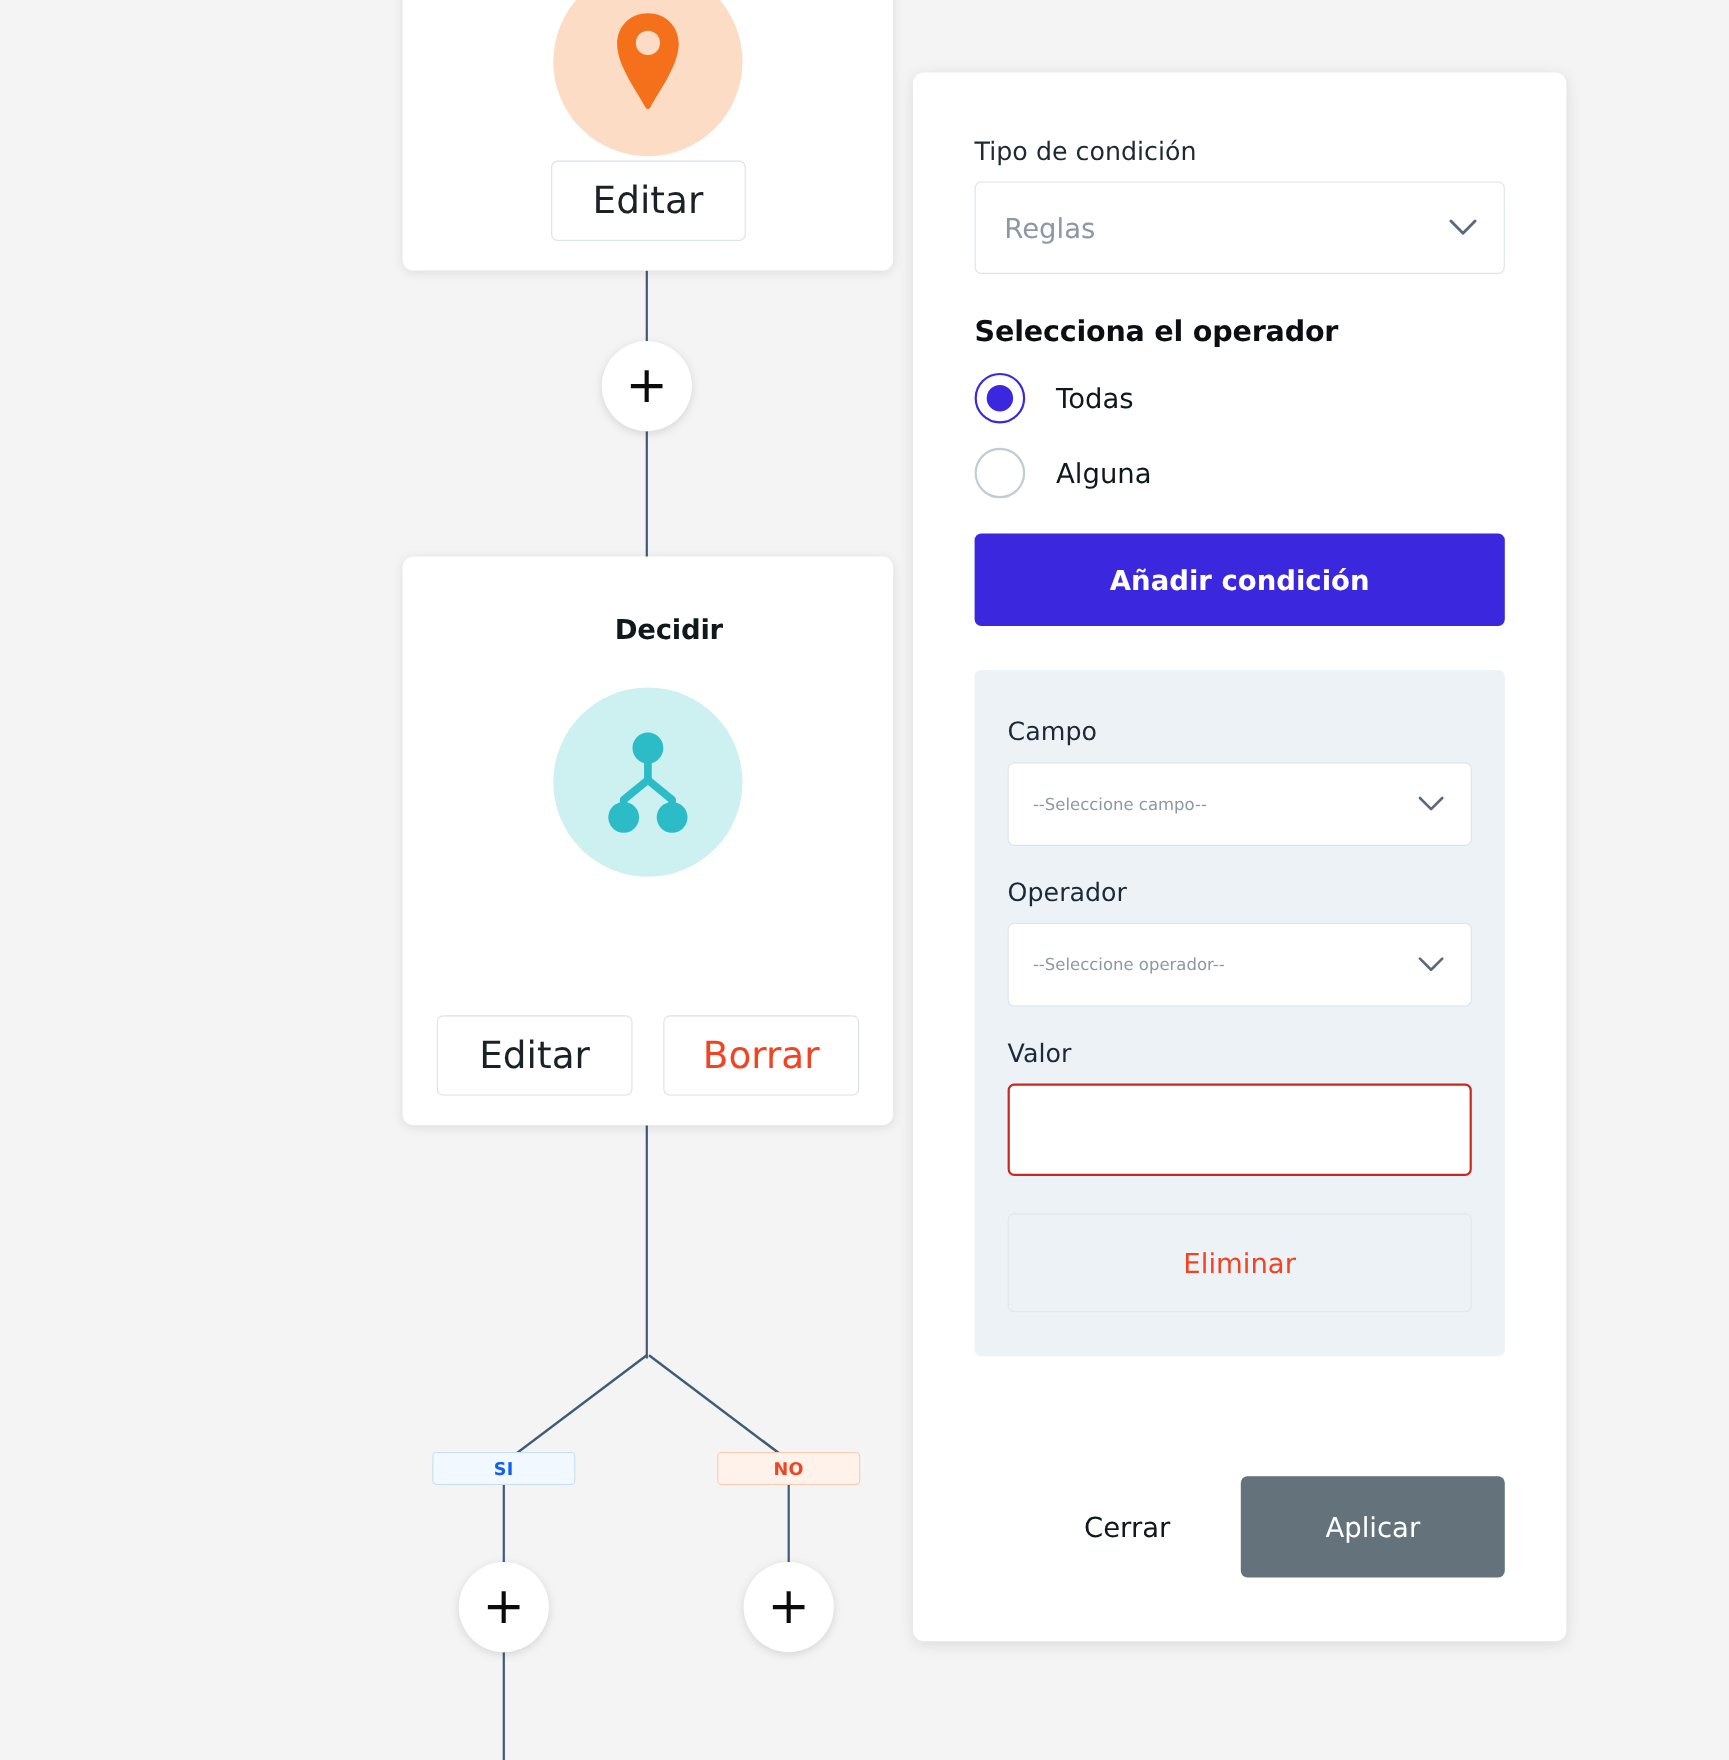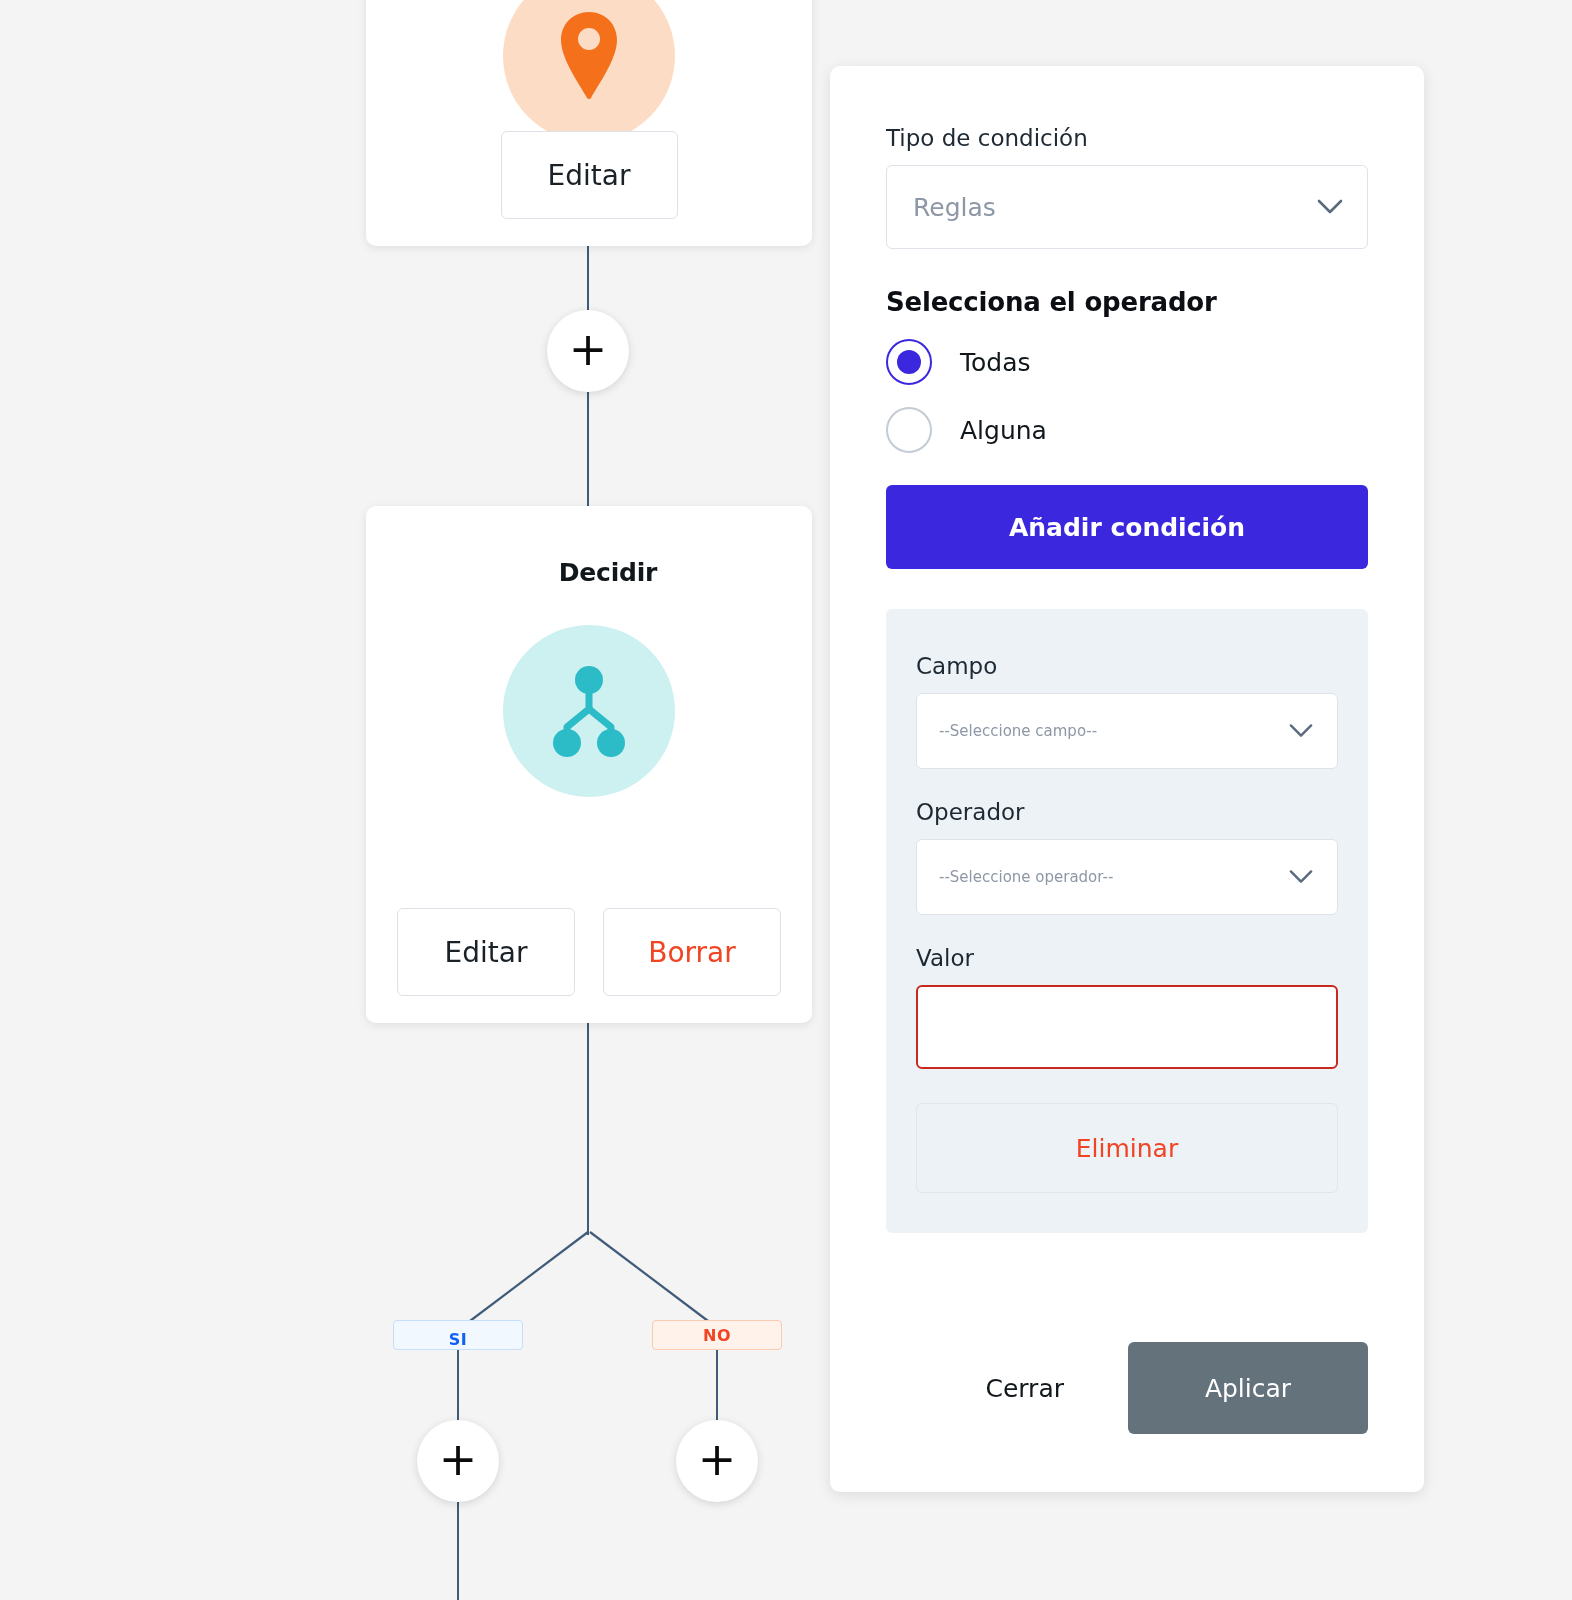--- a/index.html
+++ b/index.html
@@ -49,24 +49,24 @@
   .card-btns {
     position: absolute;
     left: 0; right: 0; bottom: 27px;
     display: flex; justify-content: center; gap: 28px;
   }
   .ghost-btn {
     background: #FFFFFF;
     border: 1px solid #DCE2E8;
     border-radius: 6px;
     font-family: "DejaVu Sans", "Liberation Sans", sans-serif;
-    font-size: 28px;
+    font-size: 34px;
     color: #1A2228;
     cursor: pointer;
-    height: 88px;
+    height: 73px;
     width: 177px;
     display: flex; align-items: center; justify-content: center;
   }
   .ghost-btn.danger { color: #F04423; }
   .ghost-btn.wide { width: 178px; }
 
   
   .conn {
     position: absolute;
     background: #3E5B77;
@@ -298,21 +298,21 @@
   <button class="plus-btn" style="left:547px; top:310px;">
     <span class="glyph">+</span>
   </button>
   <button class="plus-btn" style="left:417px; top:1420px;">
     <span class="glyph">+</span>
   </button>
   <button class="plus-btn" style="left:676px; top:1420px;">
     <span class="glyph">+</span>
   </button>
 
-  <div class="branch-label bl-si" style="left:393px; top:1320px;align-items:flex-end;">
+  <div class="branch-label bl-si" style="left:393px; top:1320px;">
     <span>SI</span>
   </div>
   <div class="branch-label bl-no" style="left:652px; top:1320px;">
     <span>NO</span>
   </div>
 
   <div id="panel">
 
     <div>
       <div class="field-label">Tipo de condición</div>

